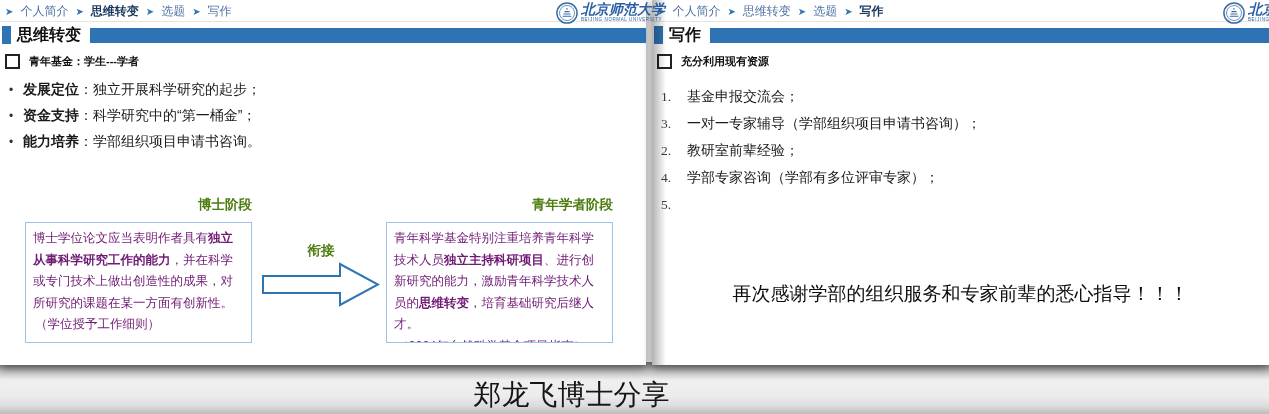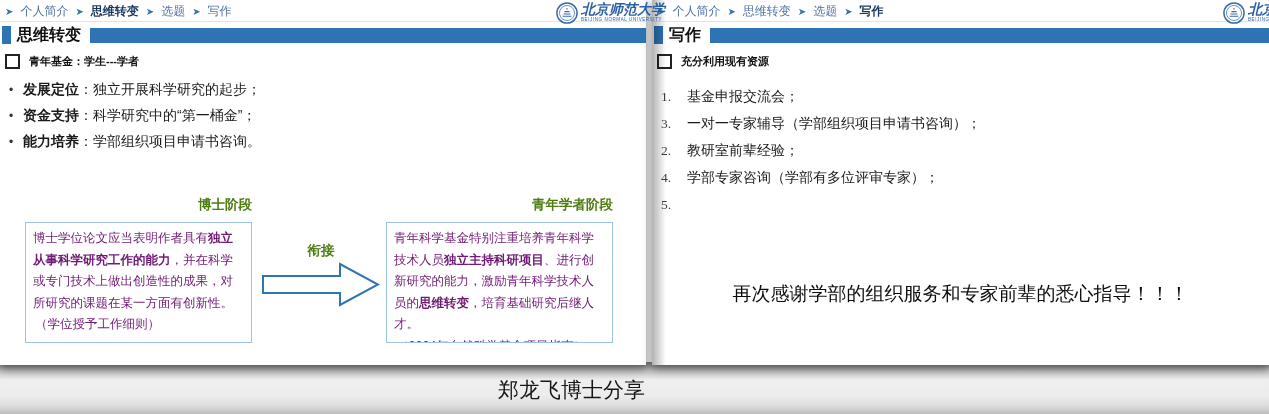--- a/index.html
+++ b/index.html
@@ -4,21 +4,21 @@
 <style>
   html,body{margin:0;padding:0;}
   body{width:1269px;height:414px;overflow:hidden;background:#fff;
        font-family:"Liberation Sans","DejaVu Sans",sans-serif;}
   .canvas{position:relative;width:1269px;height:414px;overflow:hidden;background:#fff;}
 
   
   .bottom-strip{position:absolute;left:0;top:362px;width:1269px;height:52px;
     background:linear-gradient(180deg,#7e7e7e 0px,#c7c7c7 9px,#efefef 18px,#ececec 34px,#dcdcdc 44px,#bcbcbc 52px);}
   .caption{position:absolute;top:376px;left:0;width:1143px;text-align:center;
-    font-family:"Liberation Serif","DejaVu Serif",serif;font-size:21px;color:#161616;}
+    font-family:"Liberation Serif","DejaVu Serif",serif;font-size:28px;color:#161616;}
 
   
   .slide{position:absolute;top:0;height:365px;background:#fff;box-shadow:0 4px 9px rgba(0,0,0,.45);}
   .slide-left{left:0;width:646px;}
   .slide-right{left:652px;width:617px;overflow:hidden;}
   .edge-shade{position:absolute;left:0;top:0;bottom:0;width:14px;z-index:5;pointer-events:none;
     background:linear-gradient(90deg,rgba(0,0,0,.30),rgba(0,0,0,0));}
 
   
   .topbar{position:absolute;top:0;left:0;right:0;height:21px;border-bottom:1px solid #e4e4e4;}

